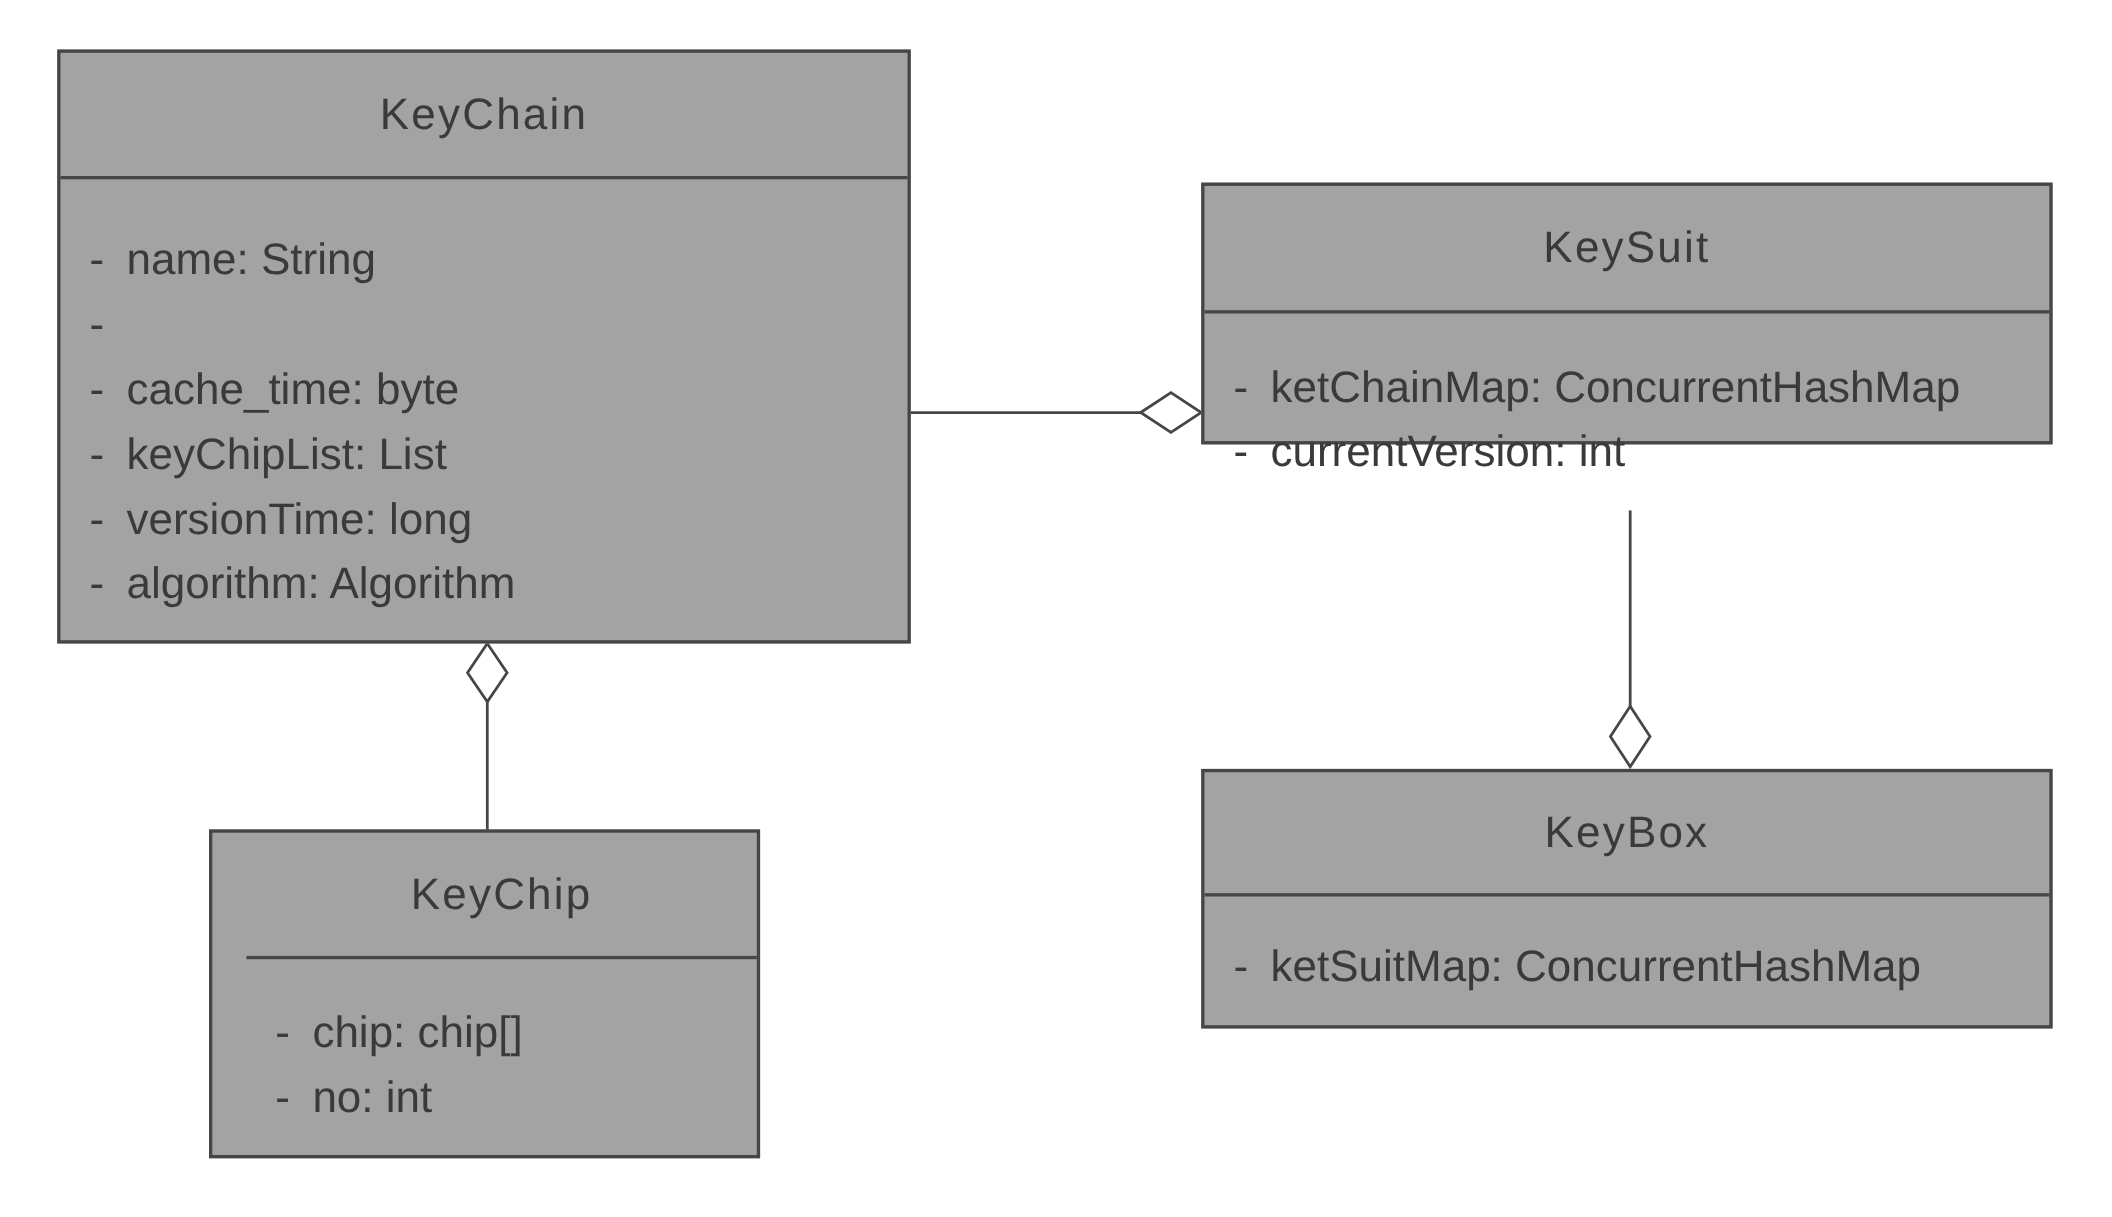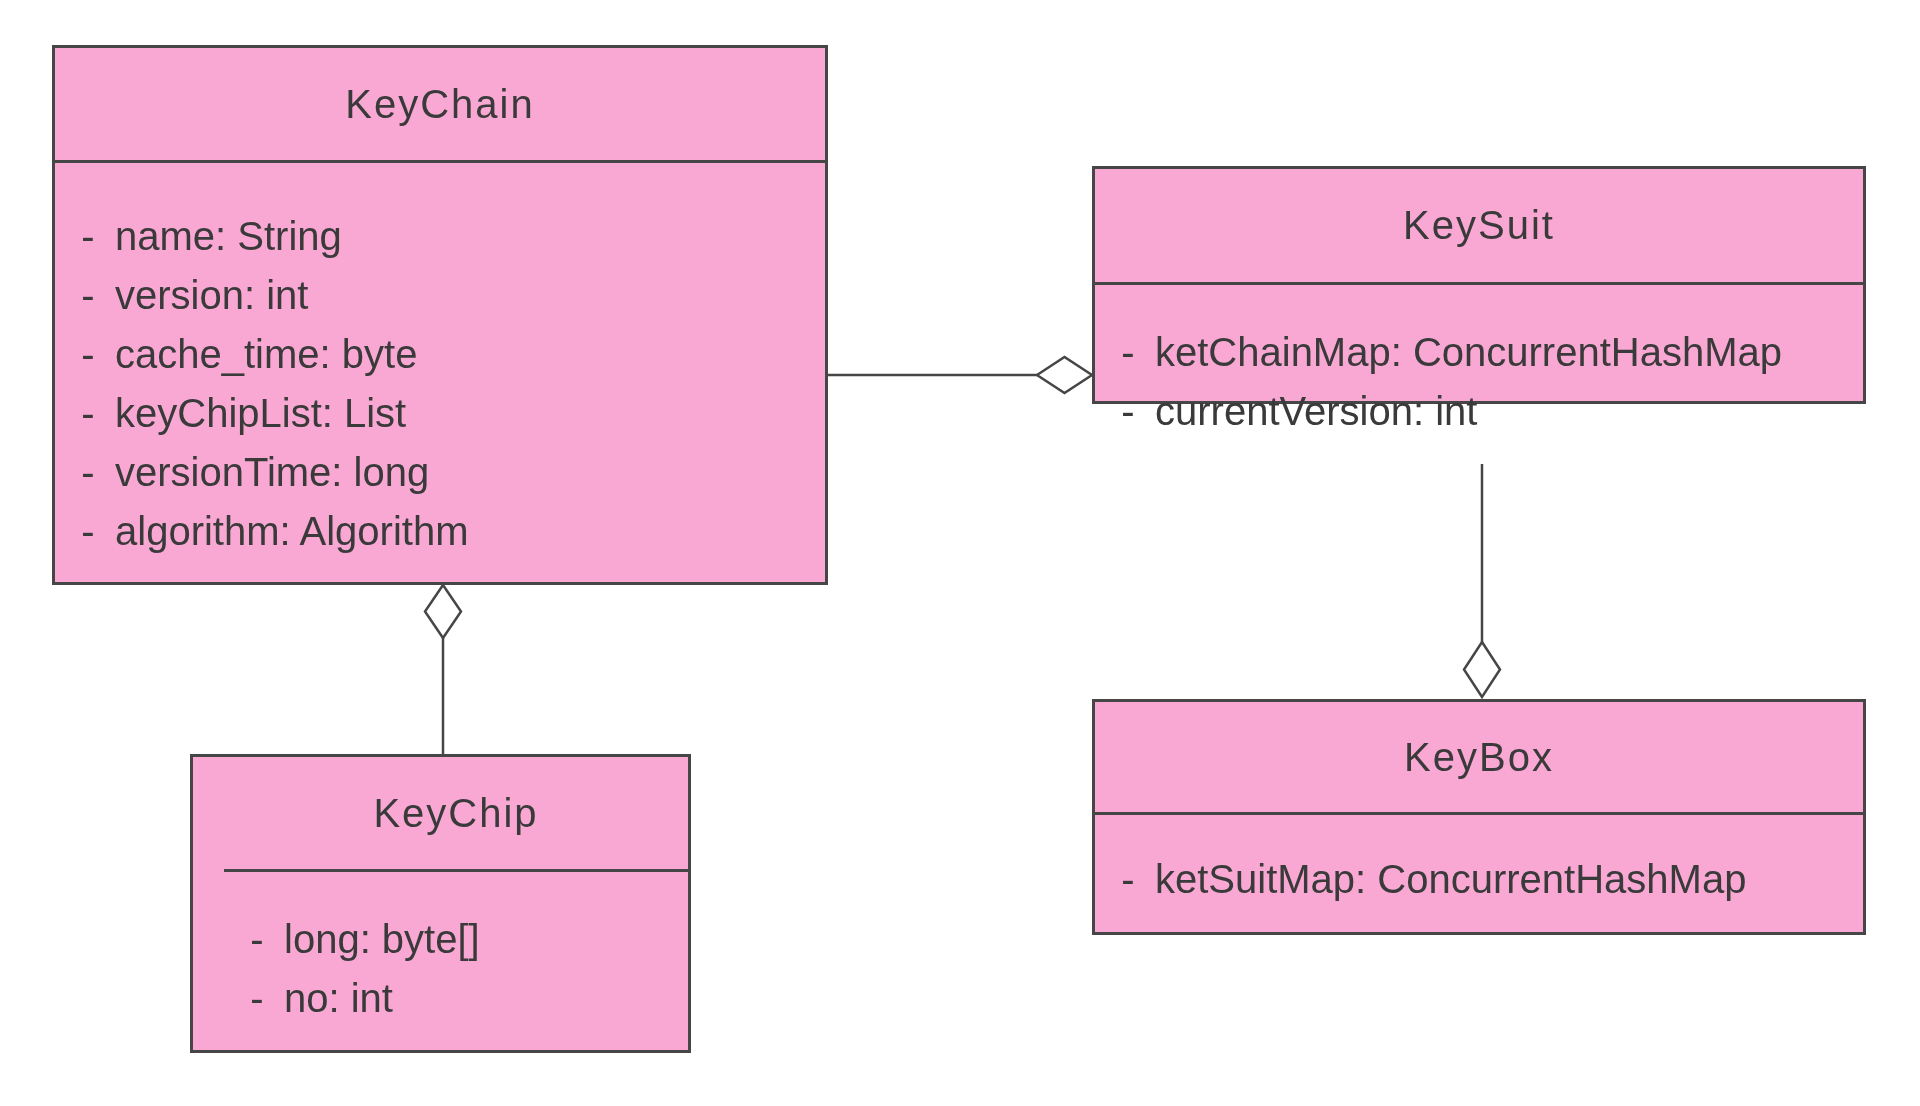--- a/index.html
+++ b/index.html
@@ -14,21 +14,21 @@
     overflow: hidden;
   }
   .connector-layer {
     position: absolute;
     left: 0; top: 0;
     width: 1920px; height: 1106px;
     pointer-events: none;
   }
   .uml-class {
     position: absolute;
-    background: #f9a8d4;
+    background: #a3a3a3;
     border: 3px solid #464646;
   }
   .uml-title {
     display: flex;
     align-items: center;
     justify-content: center;
     font-size: 40px;
     letter-spacing: 2px;
     color: #3a3a3a;
     border-bottom: 3px solid #464646;
@@ -97,21 +97,20 @@
 
   <div class="uml-class" id="class-keychain">
     <div class="uml-title">KeyChain</div>
     <div class="uml-attrs">
       <div class="attr-row">
         <span class="vis">-</span>
         <span class="attr-text">name: String</span>
       </div>
       <div class="attr-row">
         <span class="vis">-</span>
-        <span class="attr-text">version: int</span>
       </div>
       <div class="attr-row">
         <span class="vis">-</span>
         <span class="attr-text">cache_time: byte</span>
       </div>
       <div class="attr-row">
         <span class="vis">-</span>
         <span class="attr-text">keyChipList: List</span>
       </div>
       <div class="attr-row">
@@ -137,21 +136,21 @@
         <span class="attr-text">currentVersion: int</span>
       </div>
     </div>
   </div>
 
   <div class="uml-class" id="class-keychip">
     <div class="uml-title">KeyChip</div>
     <div class="uml-attrs">
       <div class="attr-row">
         <span class="vis">-</span>
-        <span class="attr-text">long: byte[]</span>
+        <span class="attr-text">chip: chip[]</span>
       </div>
       <div class="attr-row">
         <span class="vis">-</span>
         <span class="attr-text">no: int</span>
       </div>
     </div>
   </div>
 
   <div class="uml-class" id="class-keybox">
     <div class="uml-title">KeyBox</div>

